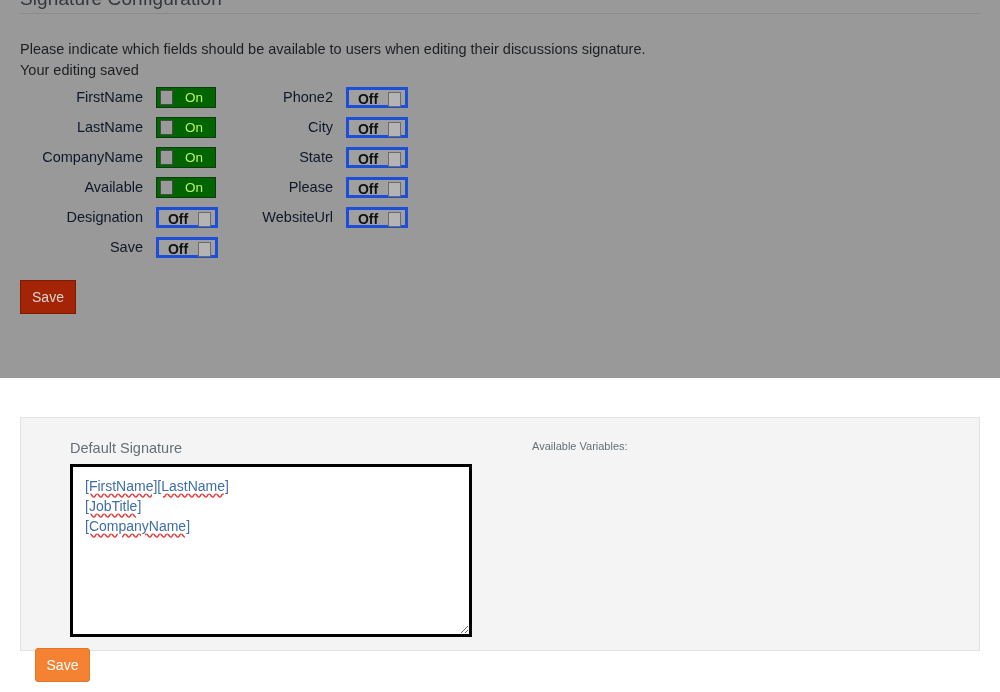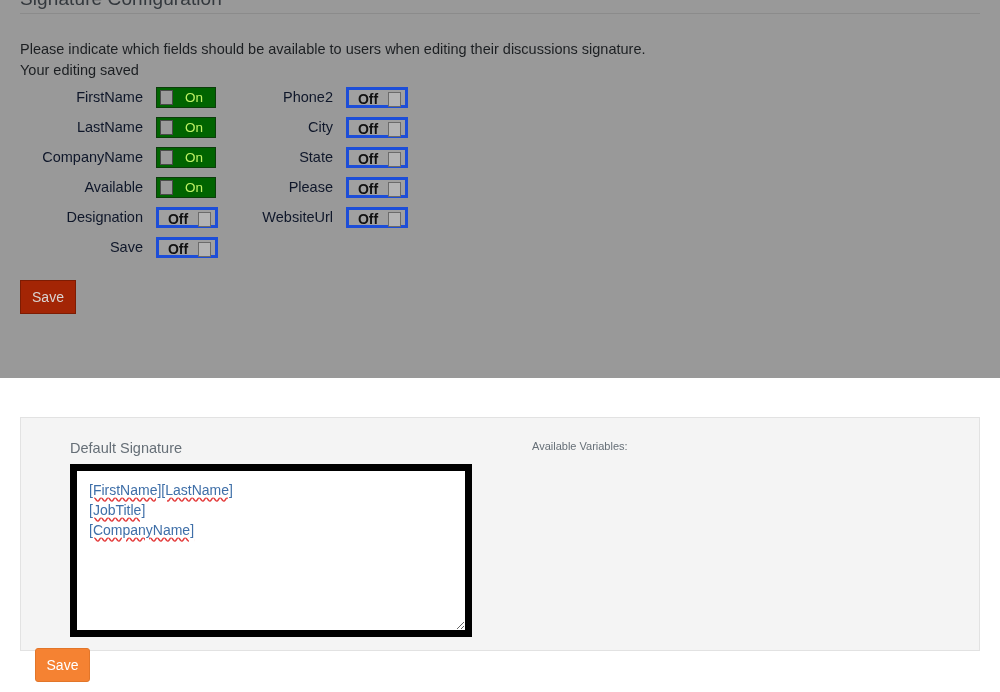--- a/index.html
+++ b/index.html
@@ -134,21 +134,21 @@
     left: 49px; top: 22px;
     font-size: 14.5px;
     color: #666f77;
     white-space: nowrap;
   }
   #signature-textarea {
     position: absolute;
     left: 49px; top: 46px;
     width: 402px; height: 173px;
     background: #ffffff;
-    border: 7px solid #000000;
+    border: 3px solid #000000;
     padding: 9px 12px;
     font-family: "Liberation Sans", sans-serif;
     font-size: 14px;
     line-height: 20px;
     color: #3f6fa8;
     resize: both;
     overflow: auto;
     white-space: pre;
   }
   .sig-line {

